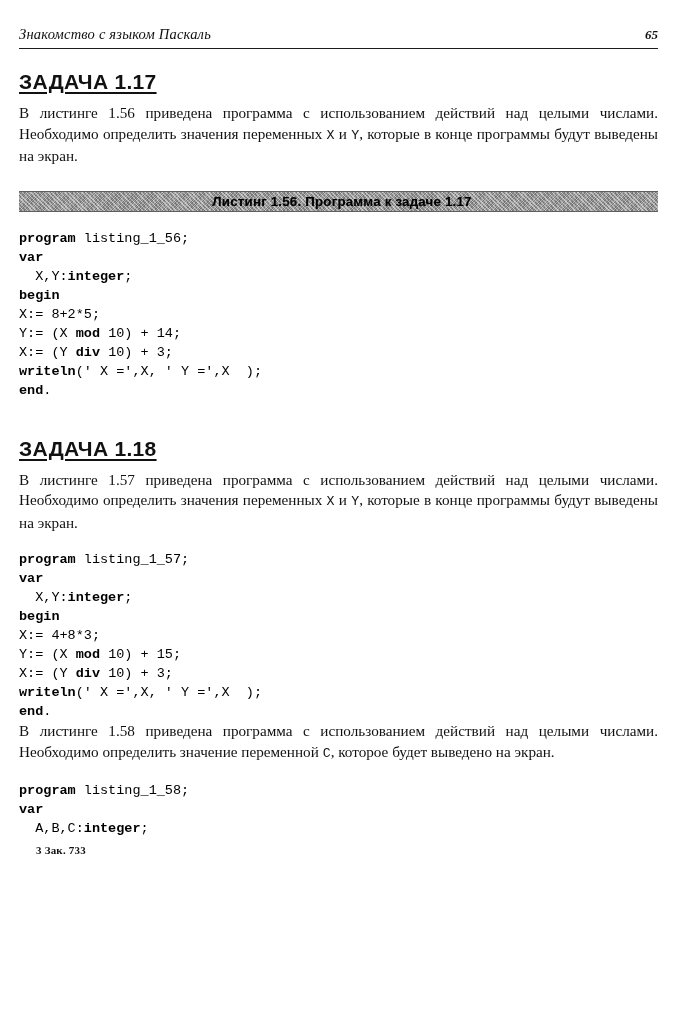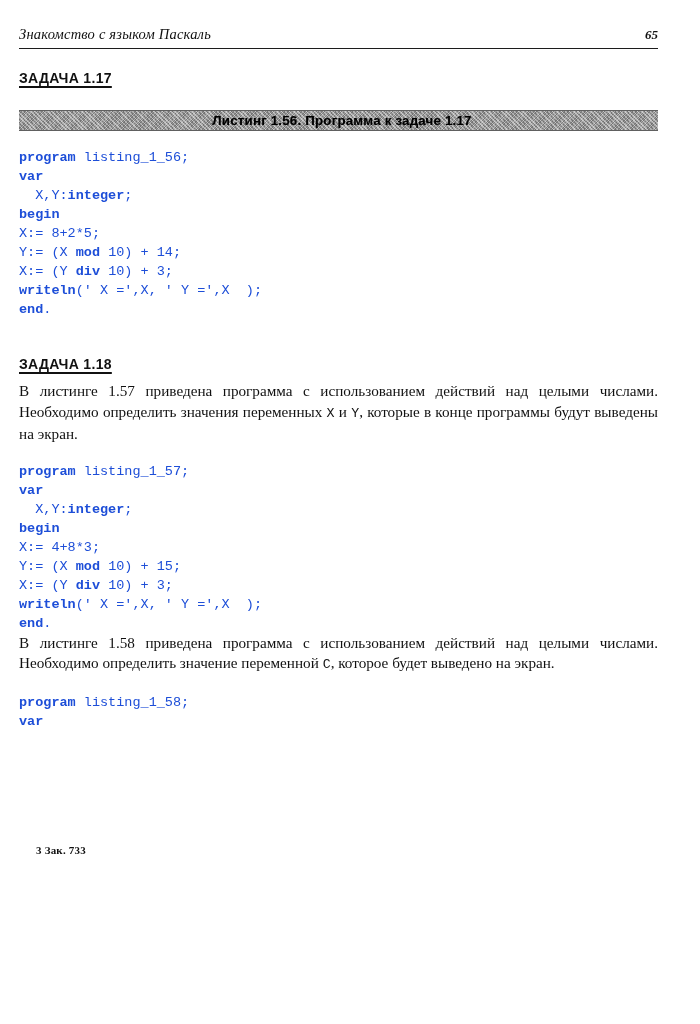--- a/index.html
+++ b/index.html
@@ -12,21 +12,21 @@
   .page-header {
     display:flex; justify-content:space-between; align-items:flex-end;
     font-style:italic; font-size:14.5px; padding-bottom:5px;
     border-bottom:1.7px solid #1c1c1c;
   }
   .chapter { letter-spacing:0.2px; }
   .pagenum { font-weight:bold; font-size:13px; }
 
   .task-heading {
     font-family:"Liberation Sans", sans-serif;
-    font-size:14px; font-weight:bold; letter-spacing:0.3px;
+    font-size:21px; font-weight:bold; letter-spacing:0.3px;
     text-decoration:underline; text-decoration-thickness:1.5px; text-underline-offset:3px;
     margin:37px 0 9px 0;
   }
   section.task:first-of-type .task-heading { margin-top:21px; }
 
   .task-text {
     margin:0; font-size:15.2px; line-height:20.5px; text-align:justify;
   }
   .seg-m { font-family:"Liberation Mono", monospace; font-size:13.3px; }
   .seg-b { font-weight:bold; }
@@ -43,55 +43,56 @@
   }
   .listing-title {
     font-family:"Liberation Sans", sans-serif; font-weight:bold;
     font-size:13.3px; color:#000; padding-left:7px; letter-spacing:0.2px;
     text-shadow:0 0 1px rgba(0,0,0,0.35);
   }
 
   .code-block {
     margin-top:17px;
     font-family:"Liberation Mono", monospace;
-    font-size:13.5px; line-height:19px; white-space:pre; color:#1d4ed8;
+    font-size:13.5px; line-height:19px; white-space:pre; color:#000000;
   }
   .code-line { min-height:19px; }
 
   .page-footer {
     position:absolute; left:36px; bottom:12px;
     font-size:11px; font-weight:bold; letter-spacing:0.2px;
   }
 </style>
 </head>
 <body>
 
 <div class="page">
 
   <div class="page-header">
     <span class="chapter">Знакомство с языком Паскаль</span>
     <span class="pagenum">65</span>
   </div>
 
   <section class="task">
     <h2 class="task-heading">ЗАДАЧА 1.17</h2>
+    <p class="task-text"><span>В листинге 1.56 приведена программа с использованием действий над целыми числами. Необходимо определить значения переменных </span><span class="seg-m">X</span><span> и </span><span class="seg-m">Y</span><span>, которые в конце программы будут выведены на экран.</span></p>
     <div class="listing-bar" style="background-color: rgb(168, 168, 168); justify-content: center;">
       <span class="listing-title">Листинг 1.56. Программа к задаче 1.17</span>
     </div>
     <div class="code-block"><div class="code-line"><span class="seg-b">program</span><span> listing_1_56;</span></div><div class="code-line"><span class="seg-b">var</span></div><div class="code-line"><span>  X,Y:</span><span class="seg-b">integer</span><span>;</span></div><div class="code-line"><span class="seg-b">begin</span></div><div class="code-line"><span>X:= 8+2*5;</span></div><div class="code-line"><span>Y:= (X </span><span class="seg-b">mod</span><span> 10) + 14;</span></div><div class="code-line"><span>X:= (Y </span><span class="seg-b">div</span><span> 10) + 3;</span></div><div class="code-line"><span class="seg-b">writeln</span><span>(' X =',X, ' Y =',X  );</span></div><div class="code-line"><span class="seg-b">end</span><span>.</span></div></div>
   </section>
 
   <section class="task">
     <h2 class="task-heading">ЗАДАЧА 1.18</h2>
     <p class="task-text"><span>В листинге 1.57 приведена программа с использованием действий над целыми числами. Необходимо определить значения переменных </span><span class="seg-m">X</span><span> и </span><span class="seg-m">Y</span><span>, которые в конце программы будут выведены на экран.</span></p>
     <div class="code-block"><div class="code-line"><span class="seg-b">program</span><span> listing_1_57;</span></div><div class="code-line"><span class="seg-b">var</span></div><div class="code-line"><span>  X,Y:</span><span class="seg-b">integer</span><span>;</span></div><div class="code-line"><span class="seg-b">begin</span></div><div class="code-line"><span>X:= 4+8*3;</span></div><div class="code-line"><span>Y:= (X </span><span class="seg-b">mod</span><span> 10) + 15;</span></div><div class="code-line"><span>X:= (Y </span><span class="seg-b">div</span><span> 10) + 3;</span></div><div class="code-line"><span class="seg-b">writeln</span><span>(' X =',X, ' Y =',X  );</span></div><div class="code-line"><span class="seg-b">end</span><span>.</span></div></div>
   </section>
 
   <section class="task">
     <p class="task-text"><span>В листинге 1.58 приведена программа с использованием действий над целыми числами. Необходимо определить значение переменной </span><span class="seg-m">C</span><span>, которое будет выведено на экран.</span></p>
-    <div class="code-block"><div class="code-line"><span class="seg-b">program</span><span> listing_1_58;</span></div><div class="code-line"><span class="seg-b">var</span></div></div>
+    <div class="code-block"><div class="code-line"><span class="seg-b">program</span><span> listing_1_58;</span></div><div class="code-line"><span class="seg-b">var</span></div><div class="code-line"><span>  A,B,C:</span><span class="seg-b">integer</span><span>;</span></div></div>
   </section>
 
   <div class="page-footer">
     <span>3 Зак. 733</span>
   </div>
 
 </div>
 
 </body></html>

